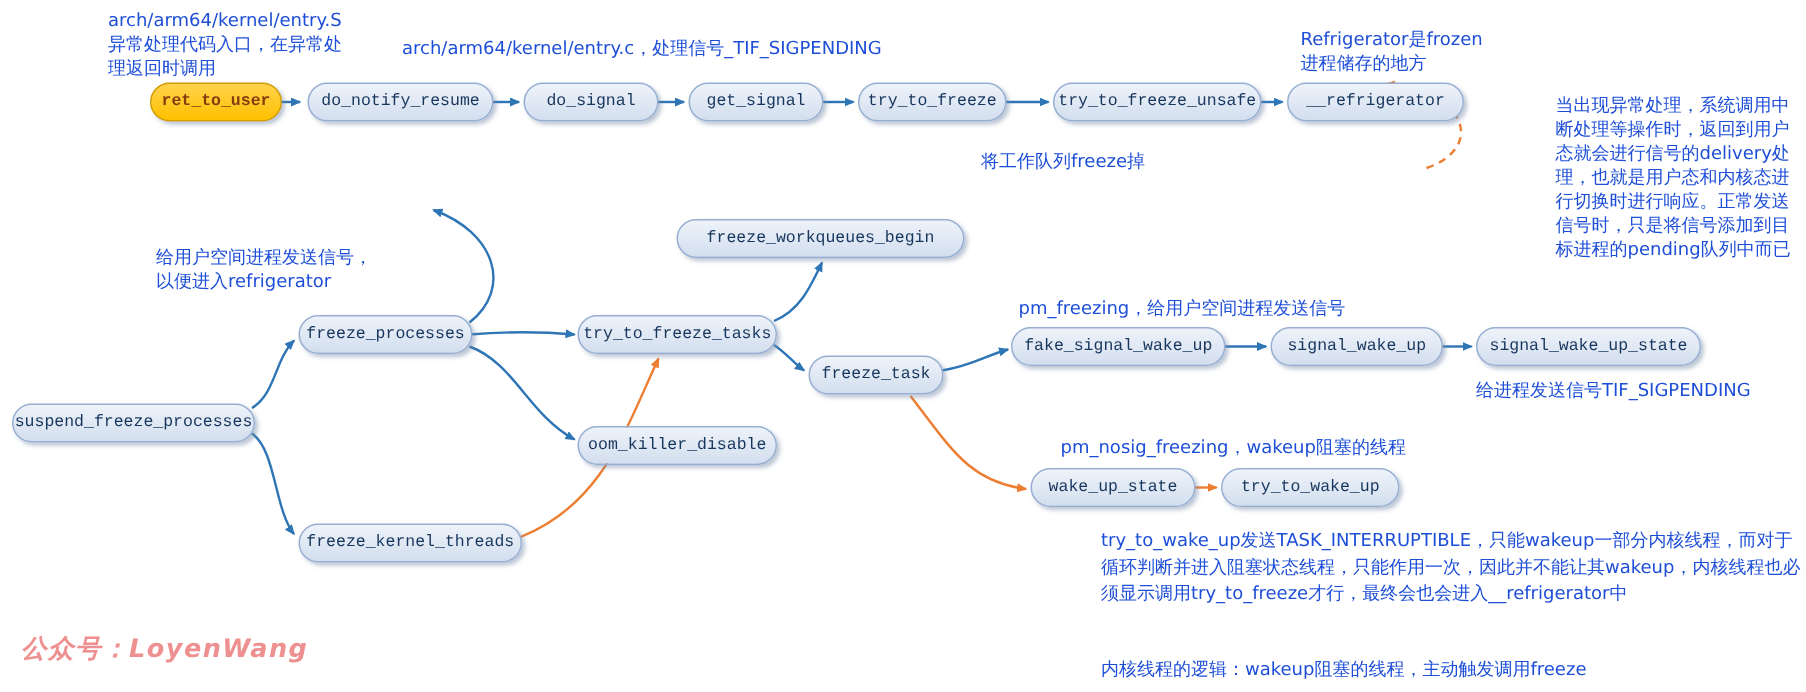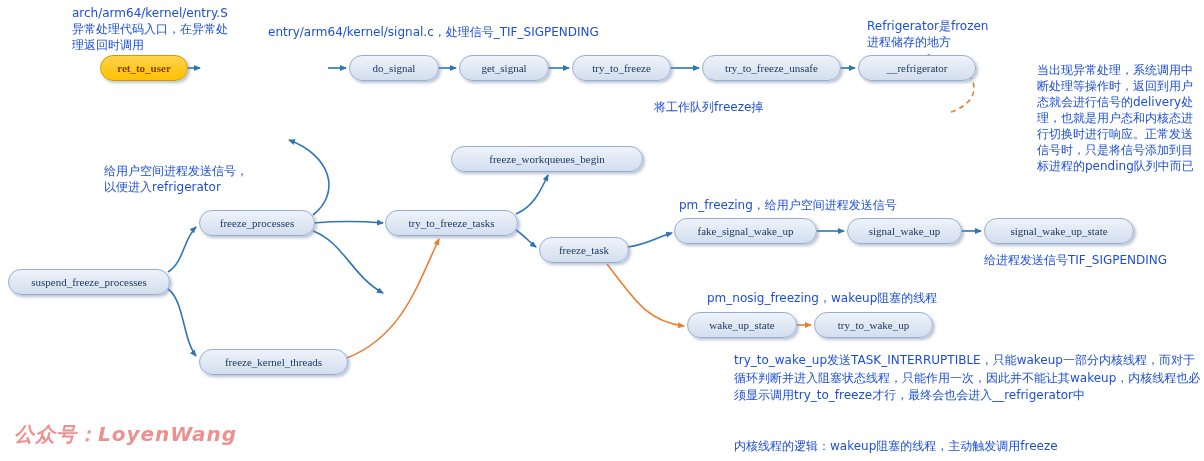--- a/index.html
+++ b/index.html
@@ -12,21 +12,21 @@
   }
   #arrows{position:absolute;left:0;top:0;width:1204px;height:461px;}
   .node{
     position:absolute;
     height:24px;
     background:linear-gradient(#eef3fa,#d3deee);
     border:1px solid #95aed2;
     border-radius:13px;
     box-shadow:2px 2px 3px rgba(120,140,170,.5);
     color:#17365d;
-    font-family:Liberation Serif, serif;
+    font-family:Liberation Mono, monospace;
     font-size:11px;
     display:flex;align-items:center;justify-content:center;
     white-space:nowrap;
   }
   .node.highlight{
     background:linear-gradient(#ffd34d,#ffc000);
     border-color:#d09a00;
     color:#843c0c;
     font-weight:bold;
   }
@@ -36,21 +36,21 @@
     font-size:12px;
     line-height:16px;
     white-space:pre-line;
   }
   .ann.nowrap{white-space:nowrap;}
   .para{line-height:17.5px;}
   .watermark{
     position:absolute;
     left:14px;top:421px;
     color:rgba(235,125,125,.85);
-    font-size:20px;
+    font-size:17px;
     font-style:italic;
     font-weight:bold;
     letter-spacing:1px;
   }
 </style>
 </head>
 <body>
 
 <div id="canvas">
 
@@ -83,43 +83,45 @@
     </g>
     <g fill="none" stroke="#ed7d31" stroke-width="1.6">
       <path d="M347,358 C402,336 417,286 439,239" marker-end="url(#morange)"></path>
       <path d="M607,264 C634,299 646,321 684,326" marker-end="url(#morange)"></path>
       <path d="M796,325 L811,325" marker-end="url(#morange)"></path>
       <path d="M951,112 C989,99 980,62 924,56" stroke-dasharray="5 4" marker-end="url(#morange)"></path>
     </g>
   </svg>
 
   <div class="node highlight" style="left:100px;top:55px;width:86px">ret_to_user</div>
+  <div class="node" style="left:205px;top:55px;width:122px">do_notify_resume</div>
   <div class="node" style="left:459px;top:55px;width:88px">get_signal</div>
   <div class="node" style="left:349px;top:55px;width:88px">do_signal</div>
   <div class="node" style="left:572px;top:55px;width:97px">try_to_freeze</div>
   <div class="node" style="left:702px;top:55px;width:137px">try_to_freeze_unsafe</div>
   <div class="node" style="left:858px;top:55px;width:116px">__refrigerator</div>
 
   <div class="node" style="left:8px;top:269px;width:160px">suspend_freeze_processes</div>
   <div class="node" style="left:199px;top:210px;width:114px">freeze_processes</div>
   <div class="node" style="left:199px;top:349px;width:147px">freeze_kernel_threads</div>
   <div class="node" style="left:385px;top:210px;width:131px">try_to_freeze_tasks</div>
+  <div class="node" style="left:385px;top:284px;width:131px">oom_killer_disable</div>
   <div class="node" style="left:451px;top:146px;width:190px">freeze_workqueues_begin</div>
   <div class="node" style="left:539px;top:237px;width:88px">freeze_task</div>
 
   <div class="node" style="left:674px;top:218px;width:141px">fake_signal_wake_up</div>
   <div class="node" style="left:847px;top:218px;width:113px">signal_wake_up</div>
   <div class="node" style="left:984px;top:218px;width:148px">signal_wake_up_state</div>
 
   <div class="node" style="left:687px;top:312px;width:108px">wake_up_state</div>
   <div class="node" style="left:814px;top:312px;width:117px">try_to_wake_up</div>
 
   <div class="ann" style="left:72px;top:5px;width:158px">arch/arm64/kernel/entry.S
 异常处理代码入口，在异常处理返回时调用</div>
-  <div class="ann nowrap" style="left:268px;top:24px">entry/arm64/kernel/signal.c，处理信号_TIF_SIGPENDING</div>
+  <div class="ann nowrap" style="left:268px;top:24px">arch/arm64/kernel/entry.c，处理信号_TIF_SIGPENDING</div>
   <div class="ann" style="left:867px;top:18px;width:140px">Refrigerator是frozen
 进程储存的地方</div>
   <div class="ann" style="left:1037px;top:62px;width:164px">当出现异常处理，系统调用中断处理等操作时，返回到用户态就会进行信号的delivery处理，也就是用户态和内核态进行切换时进行响应。正常发送信号时，只是将信号添加到目标进程的pending队列中而已</div>
   <div class="ann" style="left:104px;top:163px;width:152px">给用户空间进程发送信号，以便进入refrigerator</div>
   <div class="ann nowrap" style="left:654px;top:99px">将工作队列freeze掉</div>
   <div class="ann nowrap" style="left:679px;top:197px">pm_freezing，给用户空间进程发送信号</div>
   <div class="ann nowrap" style="left:984px;top:252px">给进程发送信号TIF_SIGPENDING</div>
   <div class="ann nowrap" style="left:707px;top:290px">pm_nosig_freezing，wakeup阻塞的线程</div>
   <div class="ann para" style="left:734px;top:352px;width:468px">try_to_wake_up发送TASK_INTERRUPTIBLE，只能wakeup一部分内核线程，而对于循环判断并进入阻塞状态线程，只能作用一次，因此并不能让其wakeup，内核线程也必须显示调用try_to_freeze才行，最终会也会进入__refrigerator中</div>
   <div class="ann nowrap" style="left:734px;top:438px">内核线程的逻辑：wakeup阻塞的线程，主动触发调用freeze</div>

